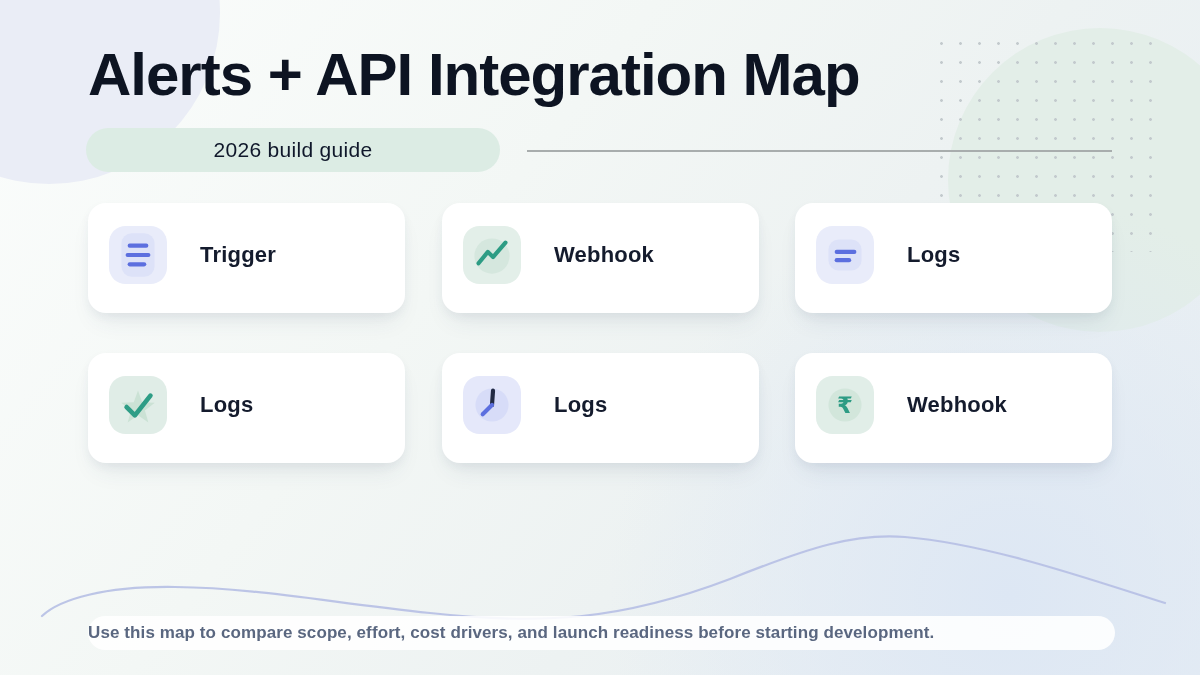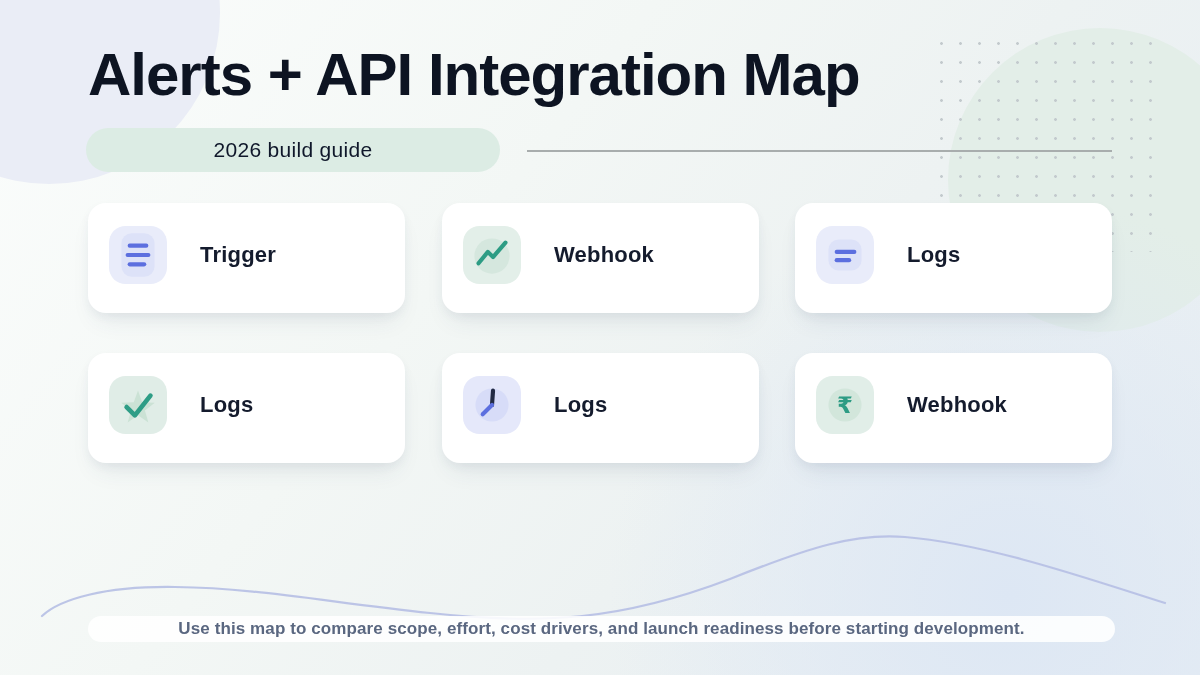--- a/index.html
+++ b/index.html
@@ -32,22 +32,22 @@
   .card{position:absolute;width:317px;height:110px;background:#ffffff;border-radius:18px;
     box-shadow:0 14px 24px -8px rgba(45,65,100,.10),0 4px 10px rgba(45,65,100,.05);
     display:flex;align-items:center;z-index:3;}
   .card-inner{display:flex;align-items:center;margin-top:-7px;padding-left:21px;}
   .tile{width:58px;height:58px;flex:0 0 58px;}
   .card-label{margin-left:33px;font-size:22px;font-weight:bold;color:#141b2d;letter-spacing:.2px;}
   .r1{top:203px}.r2{top:353px}
   .c1{left:88px}.c2{left:442px}.c3{left:795px}
 
   
-  .footer-pill{position:absolute;left:88px;top:616px;width:1027px;height:26px;border-radius:17px;
-    background:rgba(255,255,255,.88);display:flex;align-items:center;justify-content:center;z-index:2;}
+  .footer-pill{position:absolute;left:88px;top:616px;width:1027px;height:34px;border-radius:17px;
+    background:rgba(255,255,255,.88);display:flex;align-items:center;z-index:2;}
   .footer-pill span{font-size:17px;font-weight:bold;color:#5a6780;letter-spacing:.1px;}
 </style>
 </head>
 <body>
 
 <div class="circle-top-left"></div>
 <div class="circle-top-right"></div>
 <div class="blob-bottom-right"></div>
 <div class="dot-grid"></div>
 

